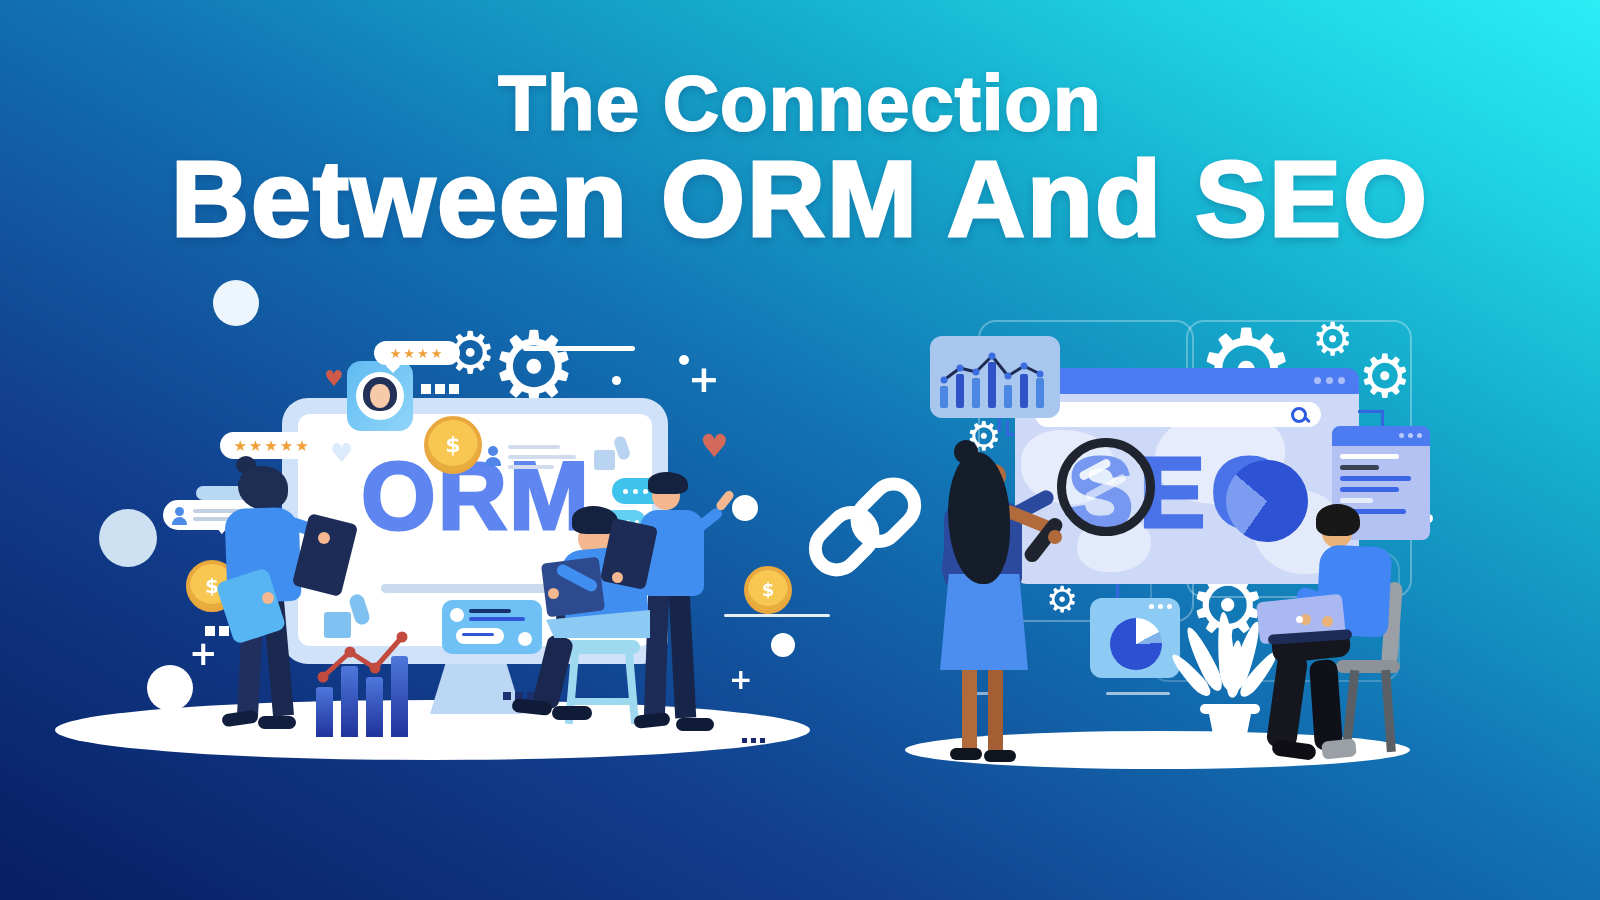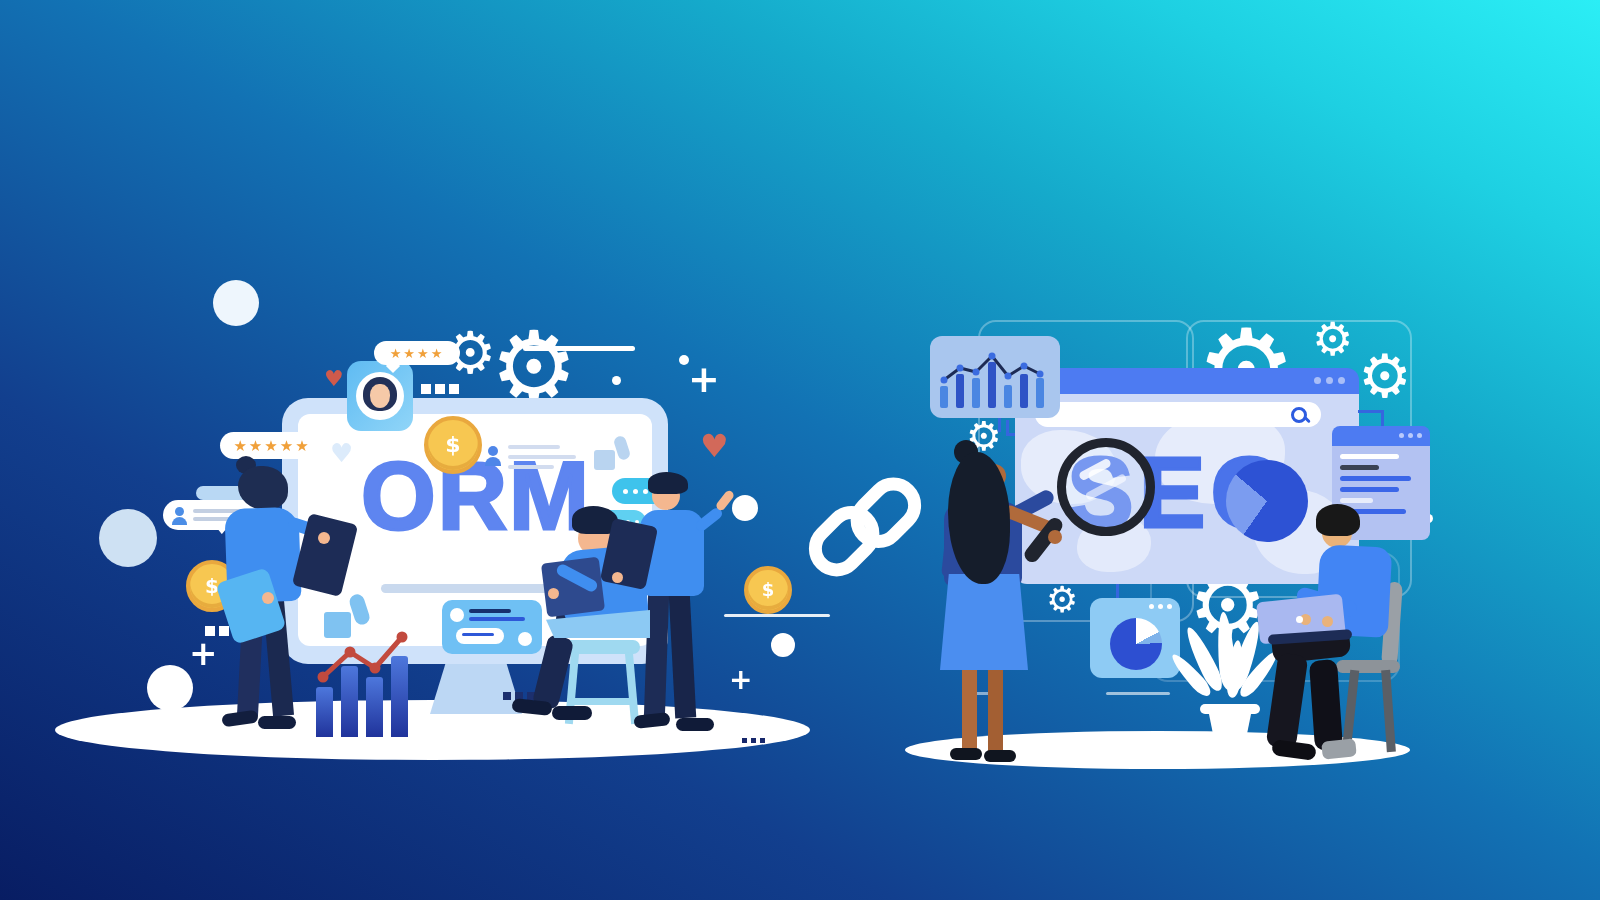--- a/index.html
+++ b/index.html
@@ -28,20 +28,24 @@
   .row-bar{height:5px;border-radius:3px;margin-bottom:6px;}
   .thumb{position:absolute;}
   .thumb .palm{position:absolute;left:0;bottom:0;width:62%;height:58%;border-radius:3px;}
   .thumb .up{position:absolute;right:2%;top:0;width:34%;height:70%;border-radius:8px;transform:rotate(-18deg);}
 </style>
 </head>
 <body>
 
 <div class="stage">
 
+  <div class="title-wrap">
+    <div class="title-1">The Connection</div>
+    <div class="title-2">Between ORM And SEO</div>
+  </div>
 
   <div>
 
     <div class="abs r" style="left:55px;top:700px;width:755px;height:60px;background:#fff;z-index:1;"></div>
 
     <div class="abs r" style="left:213px;top:280px;width:46px;height:46px;background:#eef6fd;z-index:2;"></div>
     <div class="abs r" style="left:99px;top:509px;width:58px;height:58px;background:#d9eaf9;opacity:.95;z-index:2;"></div>
     <div class="abs r" style="left:147px;top:665px;width:46px;height:46px;background:#fff;z-index:2;"></div>
     <div class="abs r" style="left:732px;top:495px;width:26px;height:26px;background:#fff;z-index:2;"></div>
     <div class="abs r" style="left:771px;top:633px;width:24px;height:24px;background:#fff;z-index:2;"></div>

